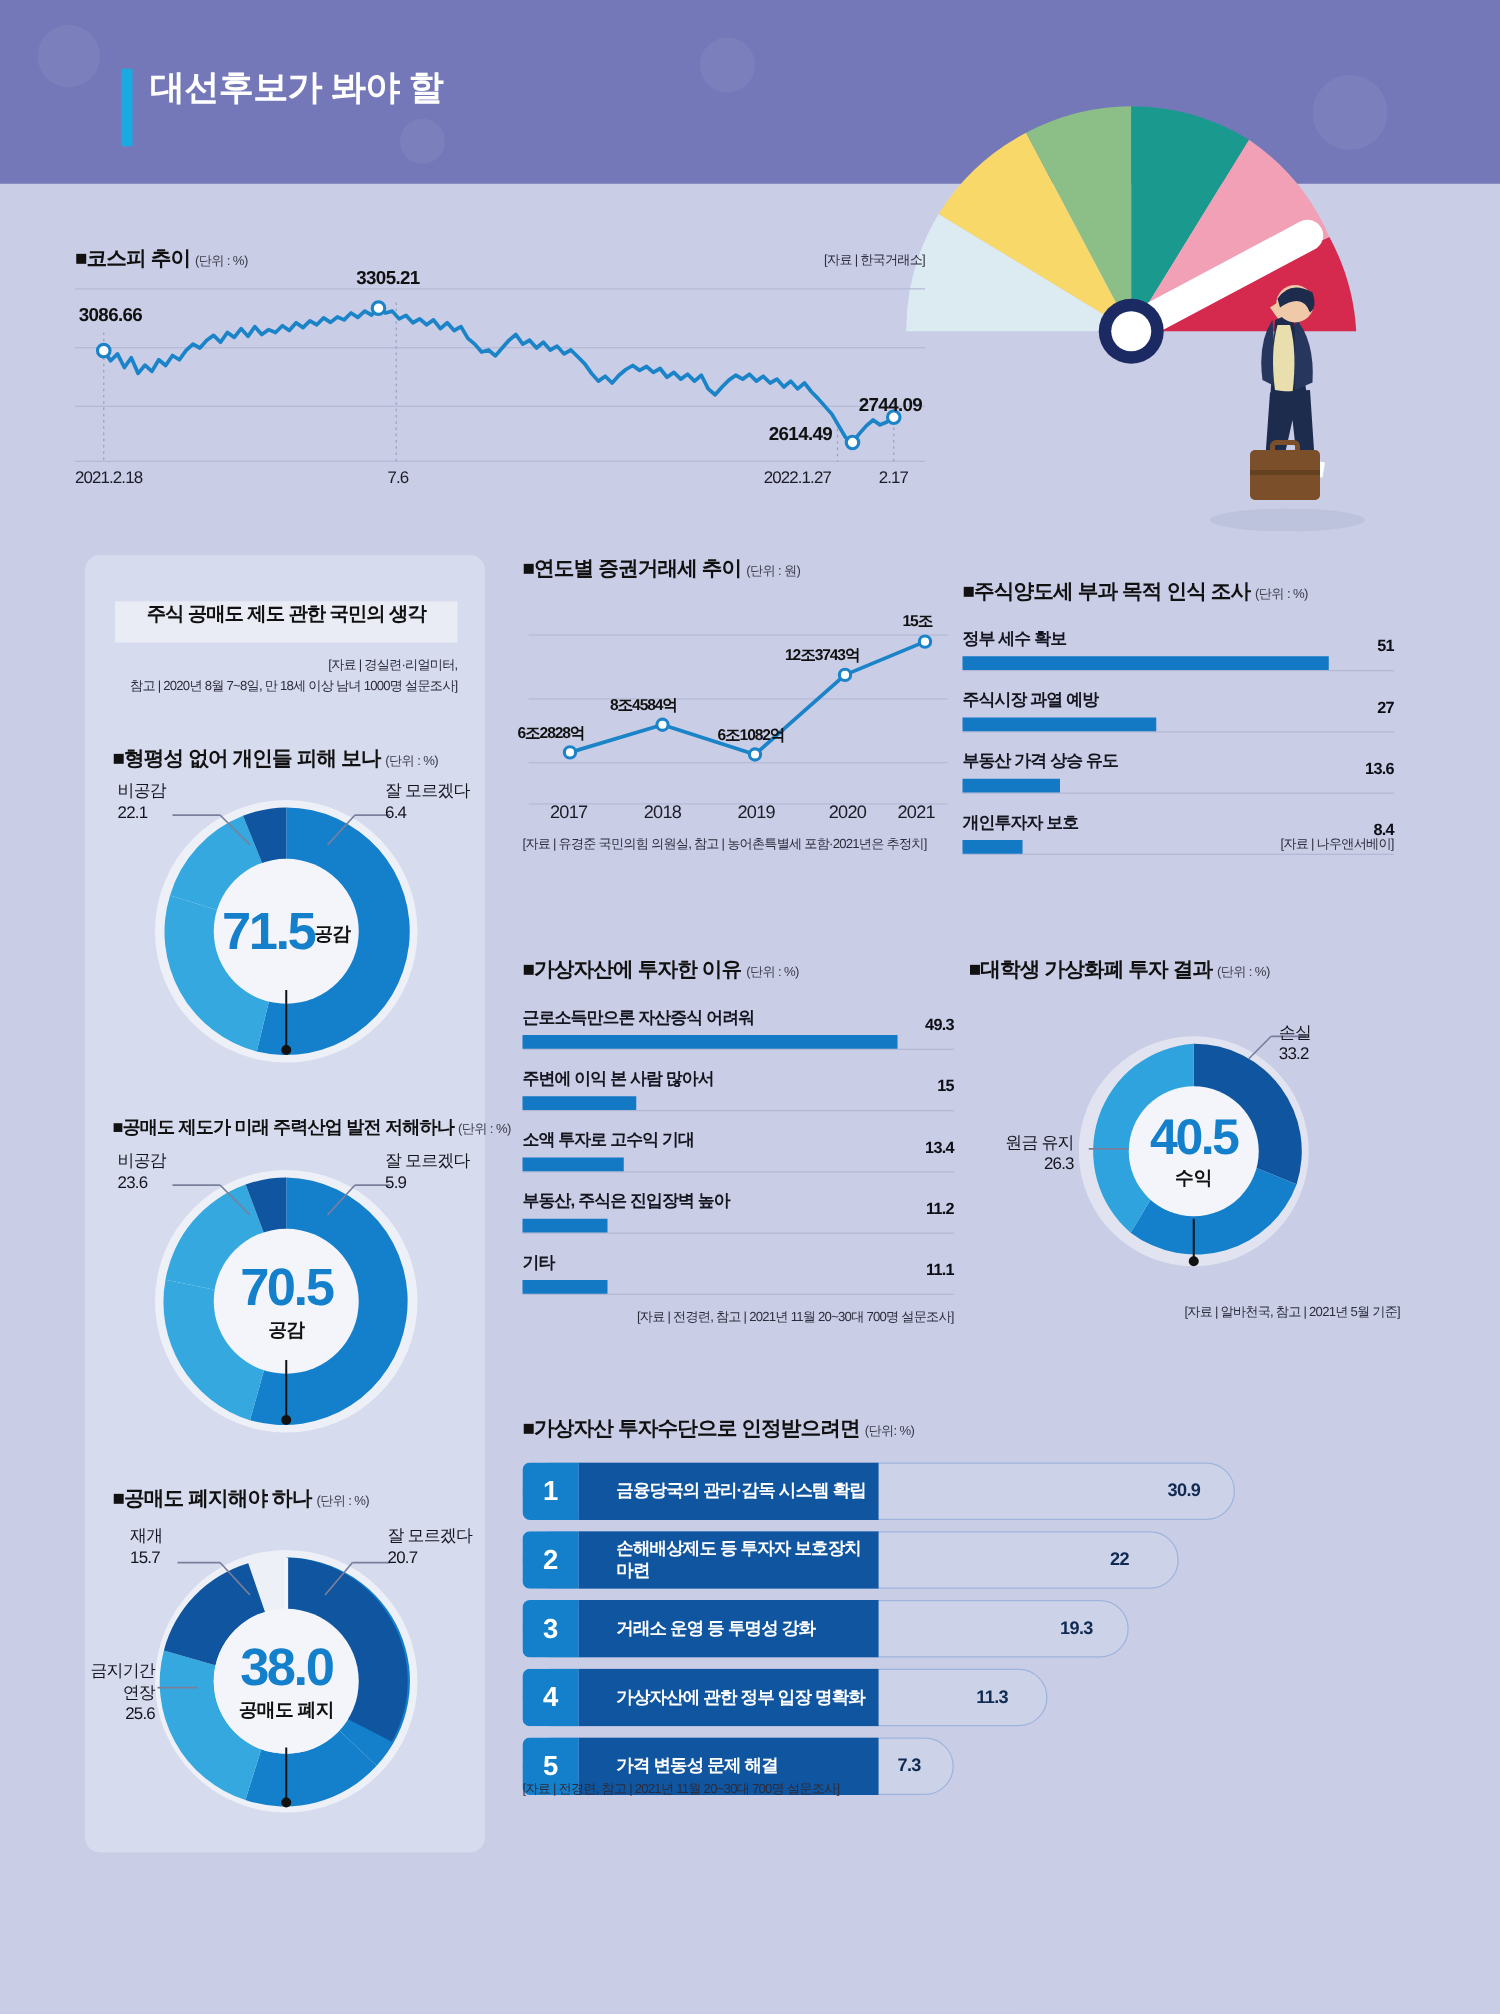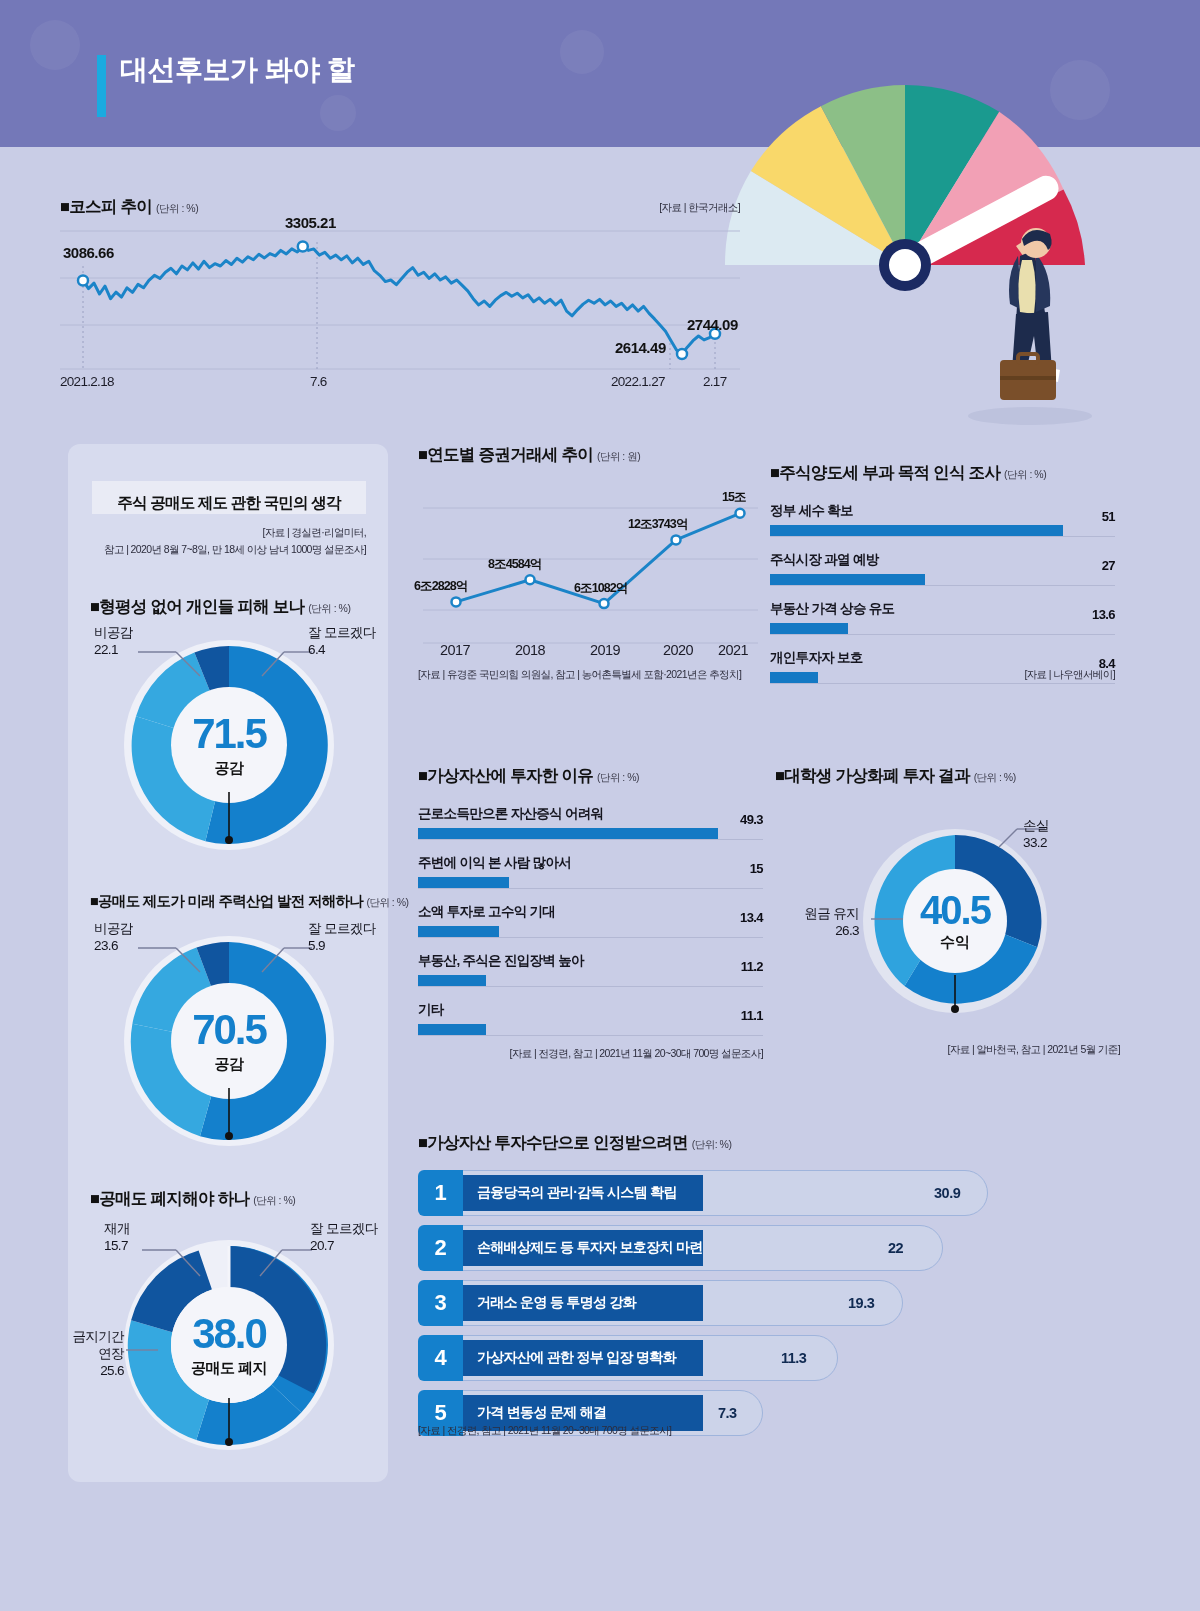--- a/index.html
+++ b/index.html
@@ -52,21 +52,21 @@
   .kx { position: absolute; font-size: 13.5px; color: #1c1c28; letter-spacing: -0.7px; }
   .klabel { position: absolute; font-size: 15px; font-weight: bold; color: #111; letter-spacing: -0.5px; }
 
   
   .left-card {
     position: absolute; left: 68px; top: 444px; width: 320px; height: 1038px;
     background: #d7dbee; border-radius: 12px;
   }
   .card-band {
     position: absolute; left: 24px; top: 37px; width: 274px; height: 33px;
-    background: #e9ebf5; display: flex; align-items: flex-end; justify-content: center;
+    background: #e9ebf5; display: flex; align-items: flex-start; justify-content: center;
   }
   .card-band span { font-size: 15.5px; font-weight: bold; color: #111; letter-spacing: -0.8px; }
   .card-src { position: absolute; right: 22px; top: 80px; text-align: right; line-height: 17px; }
 
   .donut-block { position: absolute; left: 0; width: 320px; padding-left: 42px; }
   .donut-head { position: absolute; left: 22px; top: 0px; }
   .donut-svg { position: absolute; left: 48px; top: 36px; }
 
   .dlab { position: absolute; font-size: 13.5px; color: #14141e; letter-spacing: -0.6px; line-height: 17px; }
   .dlab b { font-weight: normal; display: block; }
@@ -102,23 +102,23 @@
   }
   .rank-left {
     position: absolute; left: 0; top: 0; height: 46px; width: 285px;
     border-radius: 6px 0 0 6px; overflow: hidden; display: flex; align-items: center;
   }
   .rank-num {
     width: 45px; height: 46px; background: #1480cc; color: #fff;
     font-size: 22px; font-weight: bold; display: flex; align-items: center; justify-content: center;
   }
   .rank-name {
-    flex: 1; height: 36px; background: #10559f; color: #fff;
+    flex: 1; height: 46px; background: #10559f; color: #fff;
     font-size: 14px; font-weight: bold; letter-spacing: -0.7px;
-    display: flex; align-items: center; padding-left: 14px;
+    display: flex; align-items: center; padding-left: 30px;
   }
   .rank-val {
     position: absolute; top: 0; height: 46px; display: flex; align-items: center;
     font-size: 14.5px; font-weight: bold; color: #102a52; letter-spacing: -0.5px;
   }
   .ranked-src { position: absolute; left: 0px; top: 292px; }
 
   .bar-src { position: absolute; font-size: 10.5px; color: #2c2c3c; letter-spacing: -0.6px; white-space: nowrap; }
 </style>
 </head>
@@ -259,21 +259,21 @@
         </svg>
       </div>
       <div class="dlab" style="left:26px;top:28px;text-align:left;">
         <b>비공감</b>
         <b>22.1</b>
       </div>
       <div class="dlab" style="left:240px;top:28px;text-align:left;">
         <b>잘 모르겠다</b>
         <b>6.4</b>
       </div>
-      <div style="position:absolute;left:48px;top:36px;width:226px;height:226px;display:flex;flex-direction:column;align-items:center;justify-content:center;pointer-events:none;">
+      <div style="position:absolute;left:48px;top:36px;width:226px;height:226px;display:flex;flex-direction:row;align-items:center;justify-content:center;pointer-events:none;">
         <div style="font-size:42px;font-weight:bold;color:#1480cc;letter-spacing:-2px;line-height:42px;">71.5</div>
         <div style="font-size:15px;font-weight:bold;color:#111;margin-top:4px;letter-spacing:-0.5px;">공감</div>
       </div>
     </div>
 
     <div class="donut-block" style="top:448px;height:266px;">
       <div class="donut-head sec-title" style="font-size:14.5px;">
         <span>■공매도 제도가 미래 주력산업 발전 저해하나</span>
         <span class="unit">(단위 : %)</span>
       </div>

